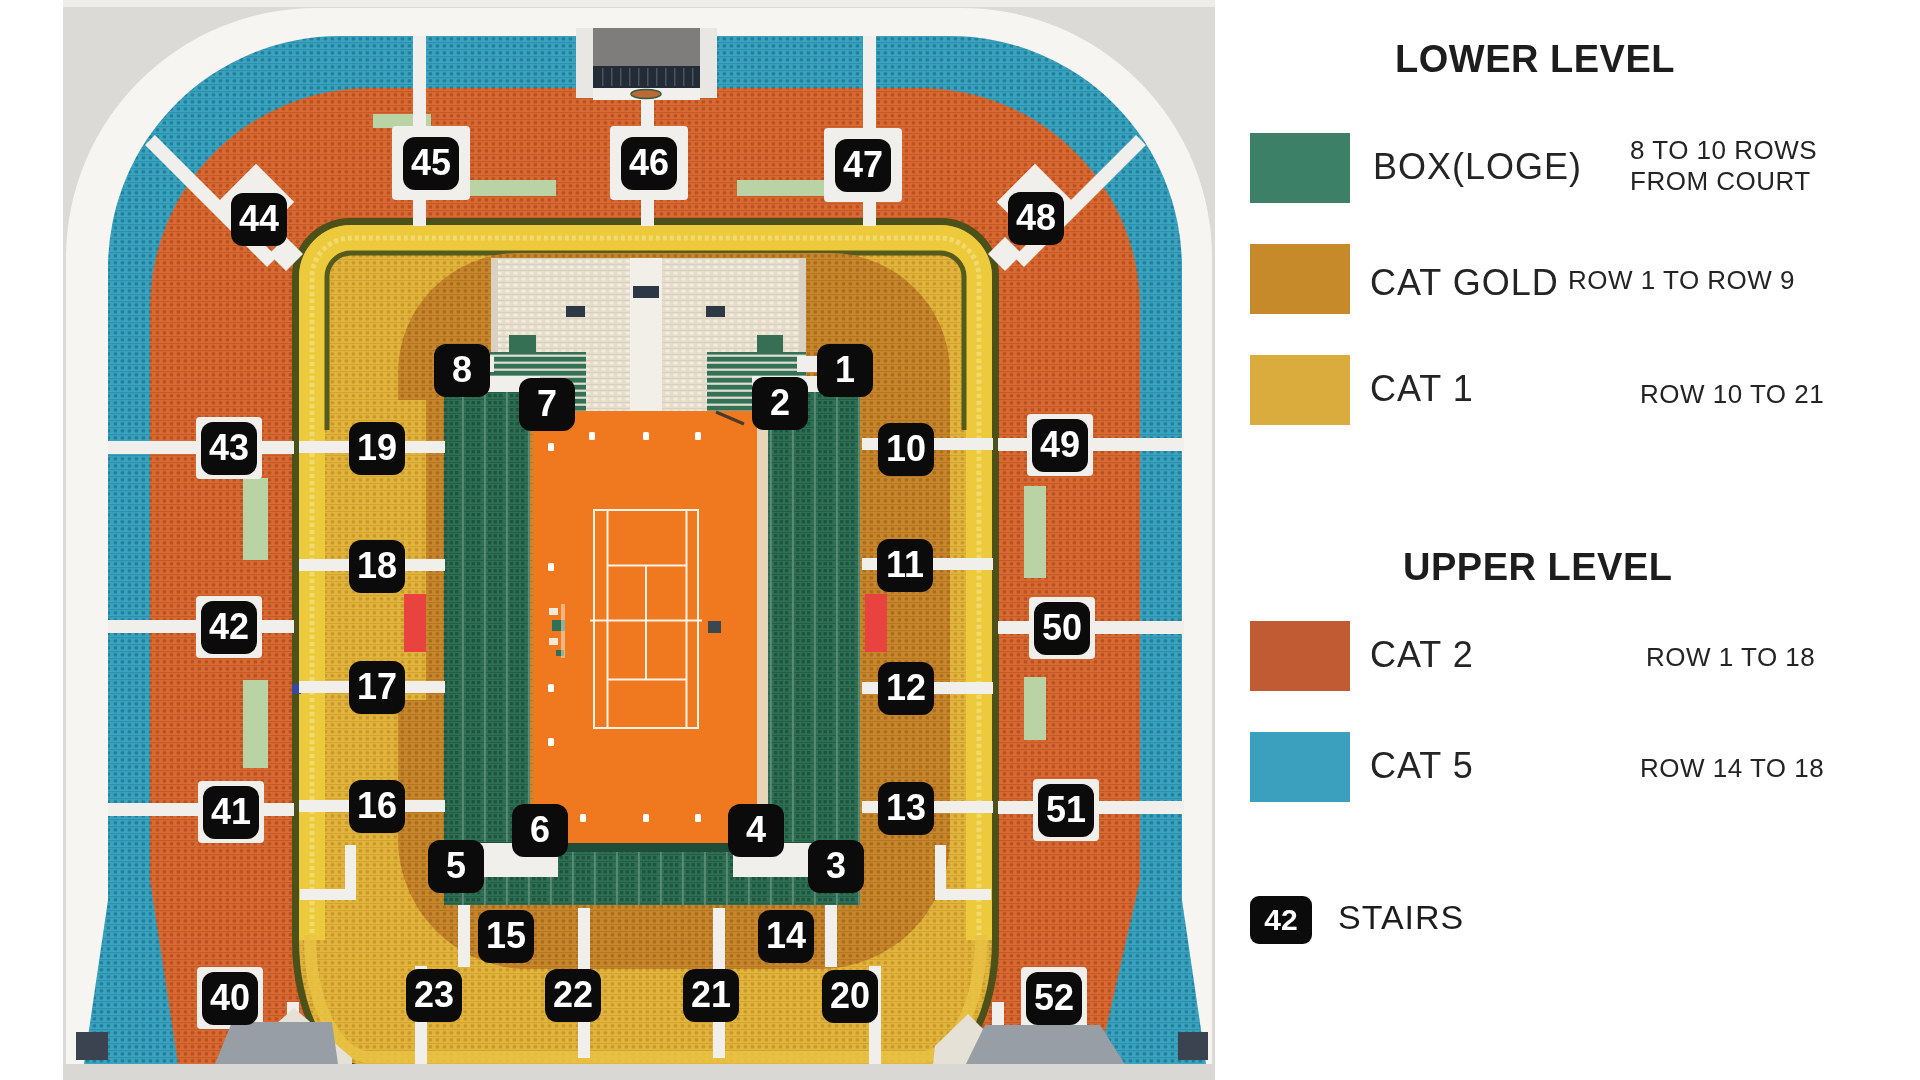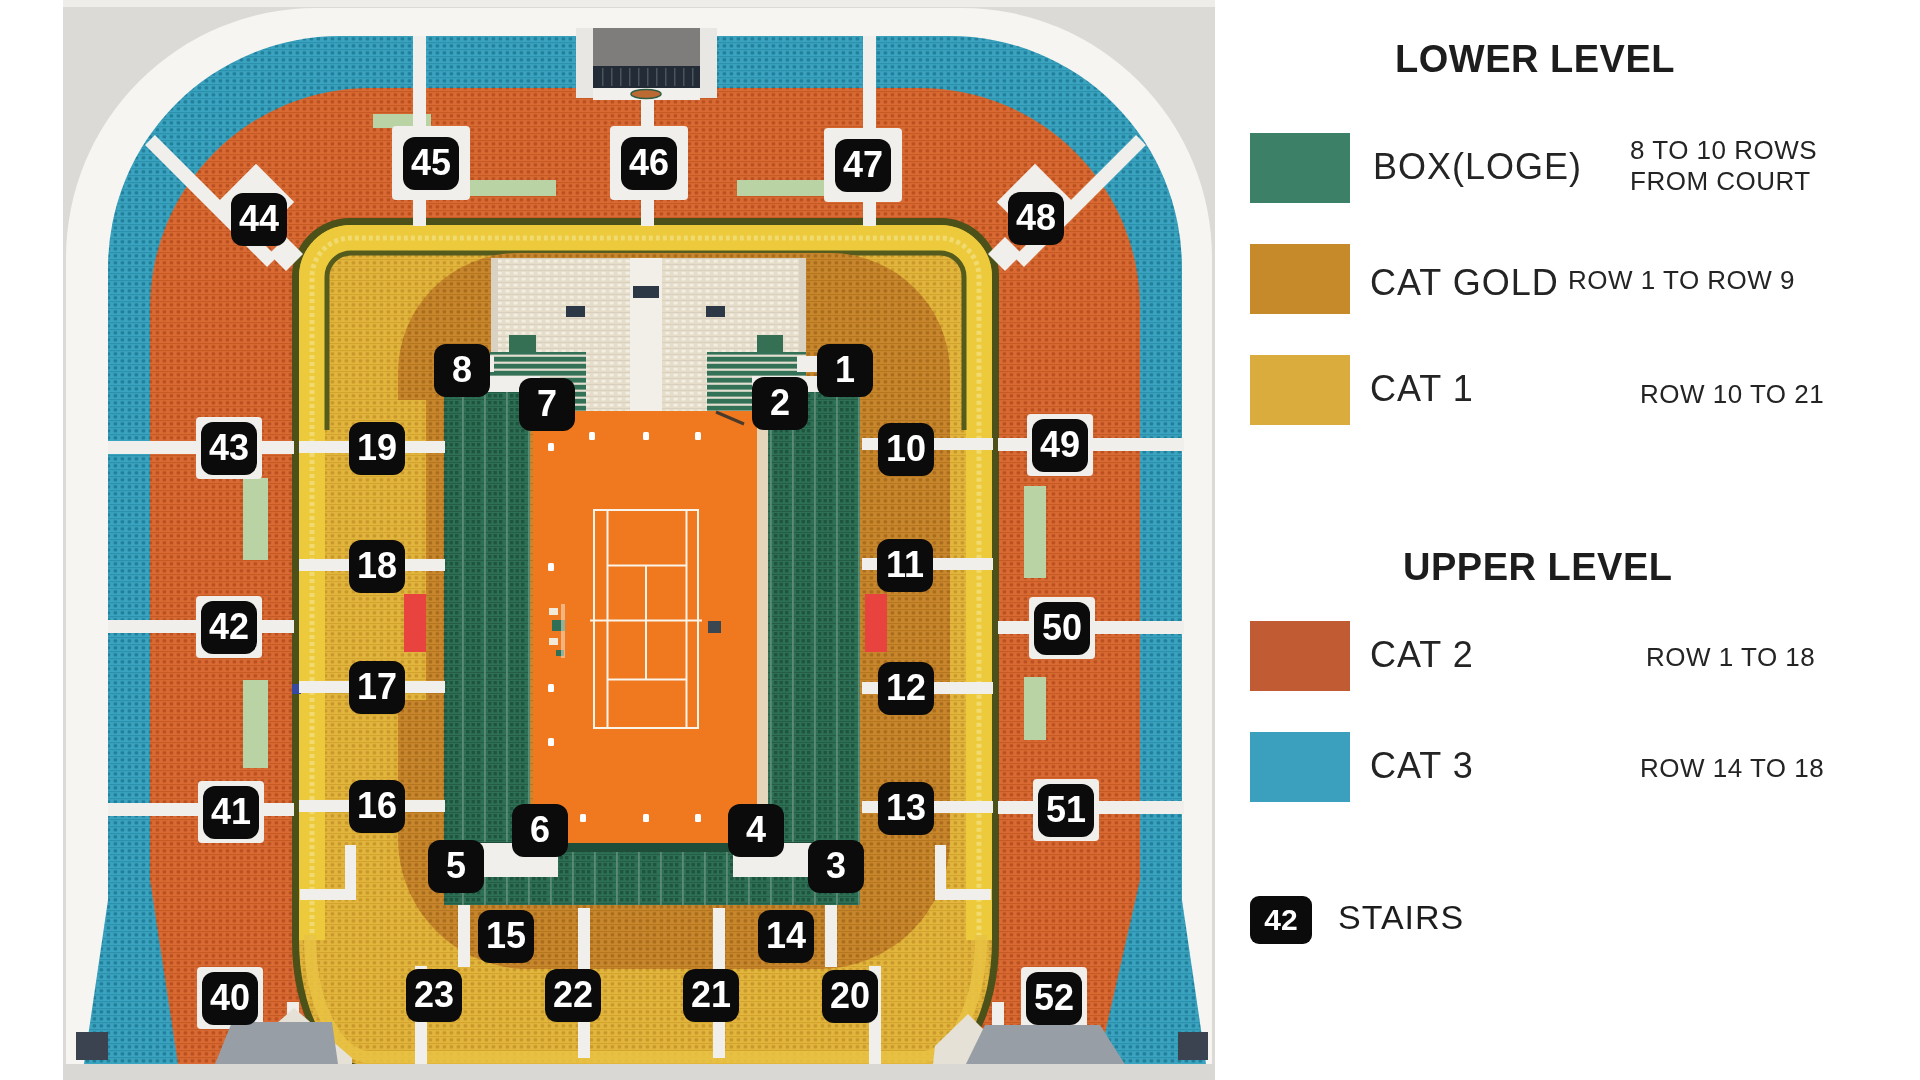--- a/index.html
+++ b/index.html
@@ -296,18 +296,18 @@
 <div class="abs lbl" style="left:1370px; top:368px;">CAT 1</div>
 <div class="abs sub" style="left:1640px; top:379px; width:180px;">ROW 10 TO 21</div>
 
 <div class="abs ttl" style="left:1403px; top:546px;">UPPER LEVEL</div>
 
 <div class="sw" style="left:1250px; top:621px; background:#c05b33;"></div>
 <div class="abs lbl" style="left:1370px; top:634px;">CAT 2</div>
 <div class="abs sub" style="left:1646px; top:642px; width:160px;">ROW 1 TO 18</div>
 
 <div class="sw" style="left:1250px; top:732px; background:#3aa0bd;"></div>
-<div class="abs lbl" style="left:1370px; top:745px;">CAT 3</div>
+<div class="abs lbl" style="left:1370px; top:745px;">CAT 5</div>
 <div class="abs sub" style="left:1640px; top:753px; width:180px;">ROW 14 TO 18</div>
 
 <div class="abs" style="left:1250px; top:896px; width:62px; height:48px; background:#0b0b0b; border-radius:9px;
      color:#fff; font-weight:bold; font-size:30px; text-align:center; line-height:48px;">42</div>
 <div class="abs" style="left:1338px; top:898px; font-size:34px; color:#1d1d1d; letter-spacing:1px;">STAIRS</div>
 
 </body></html>

